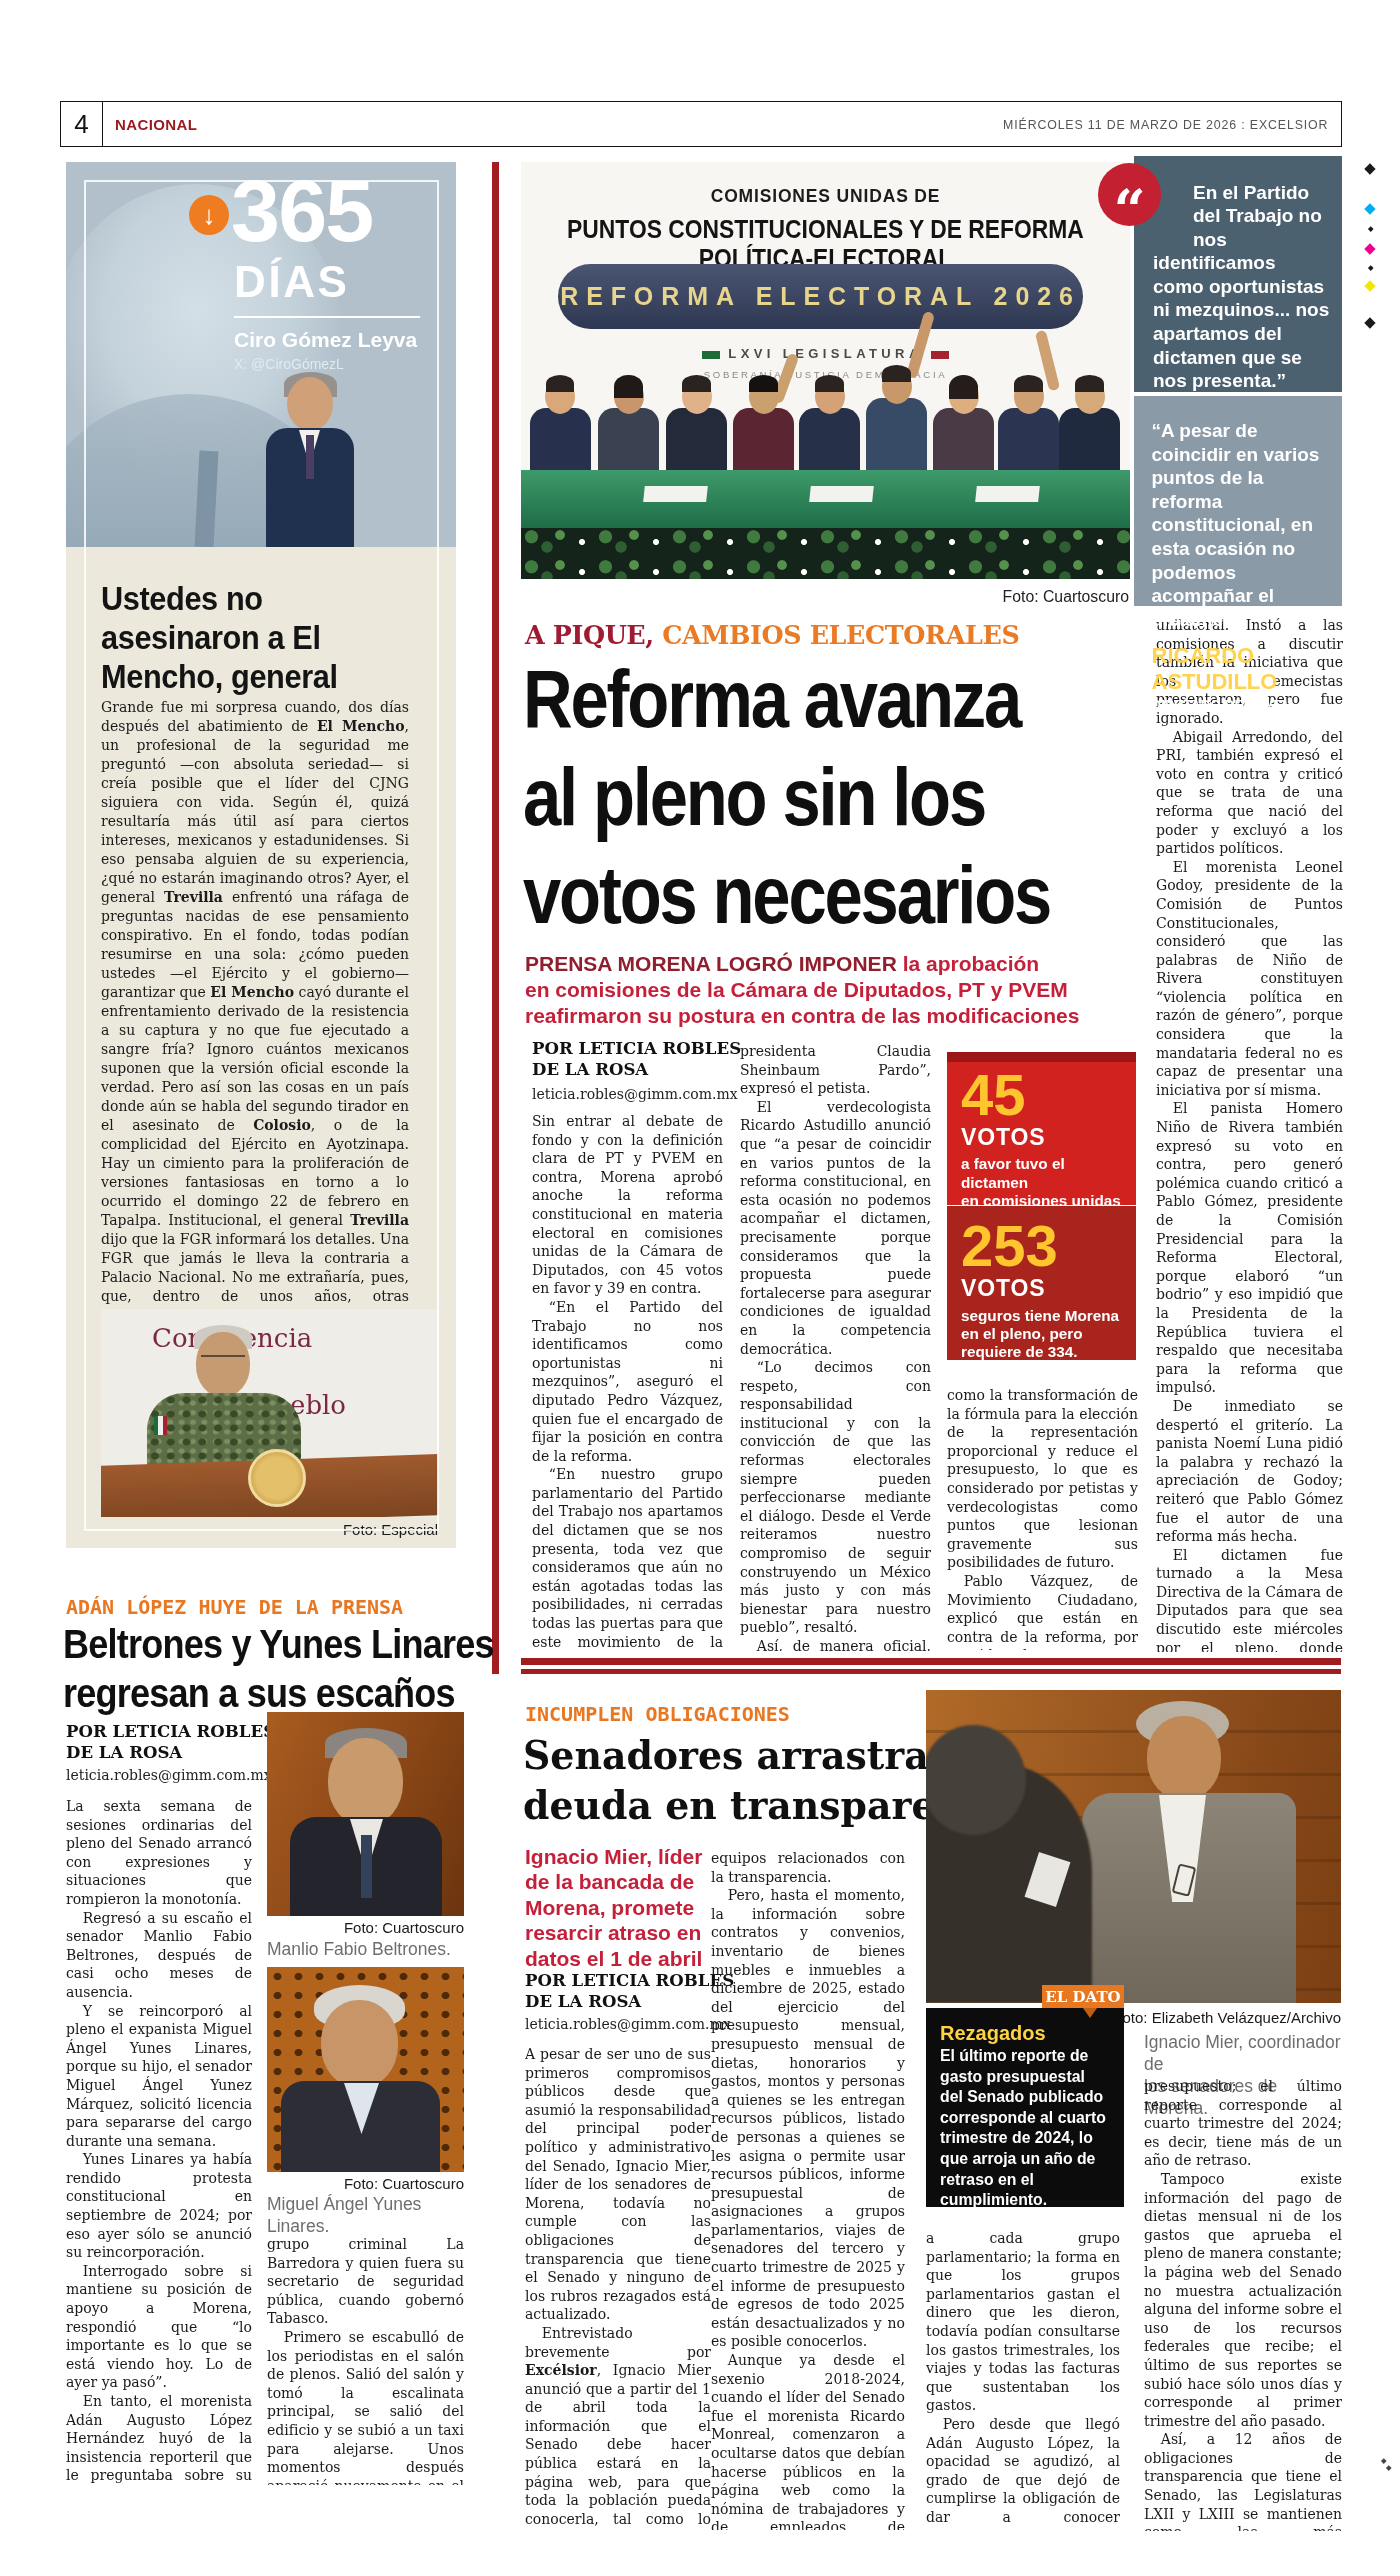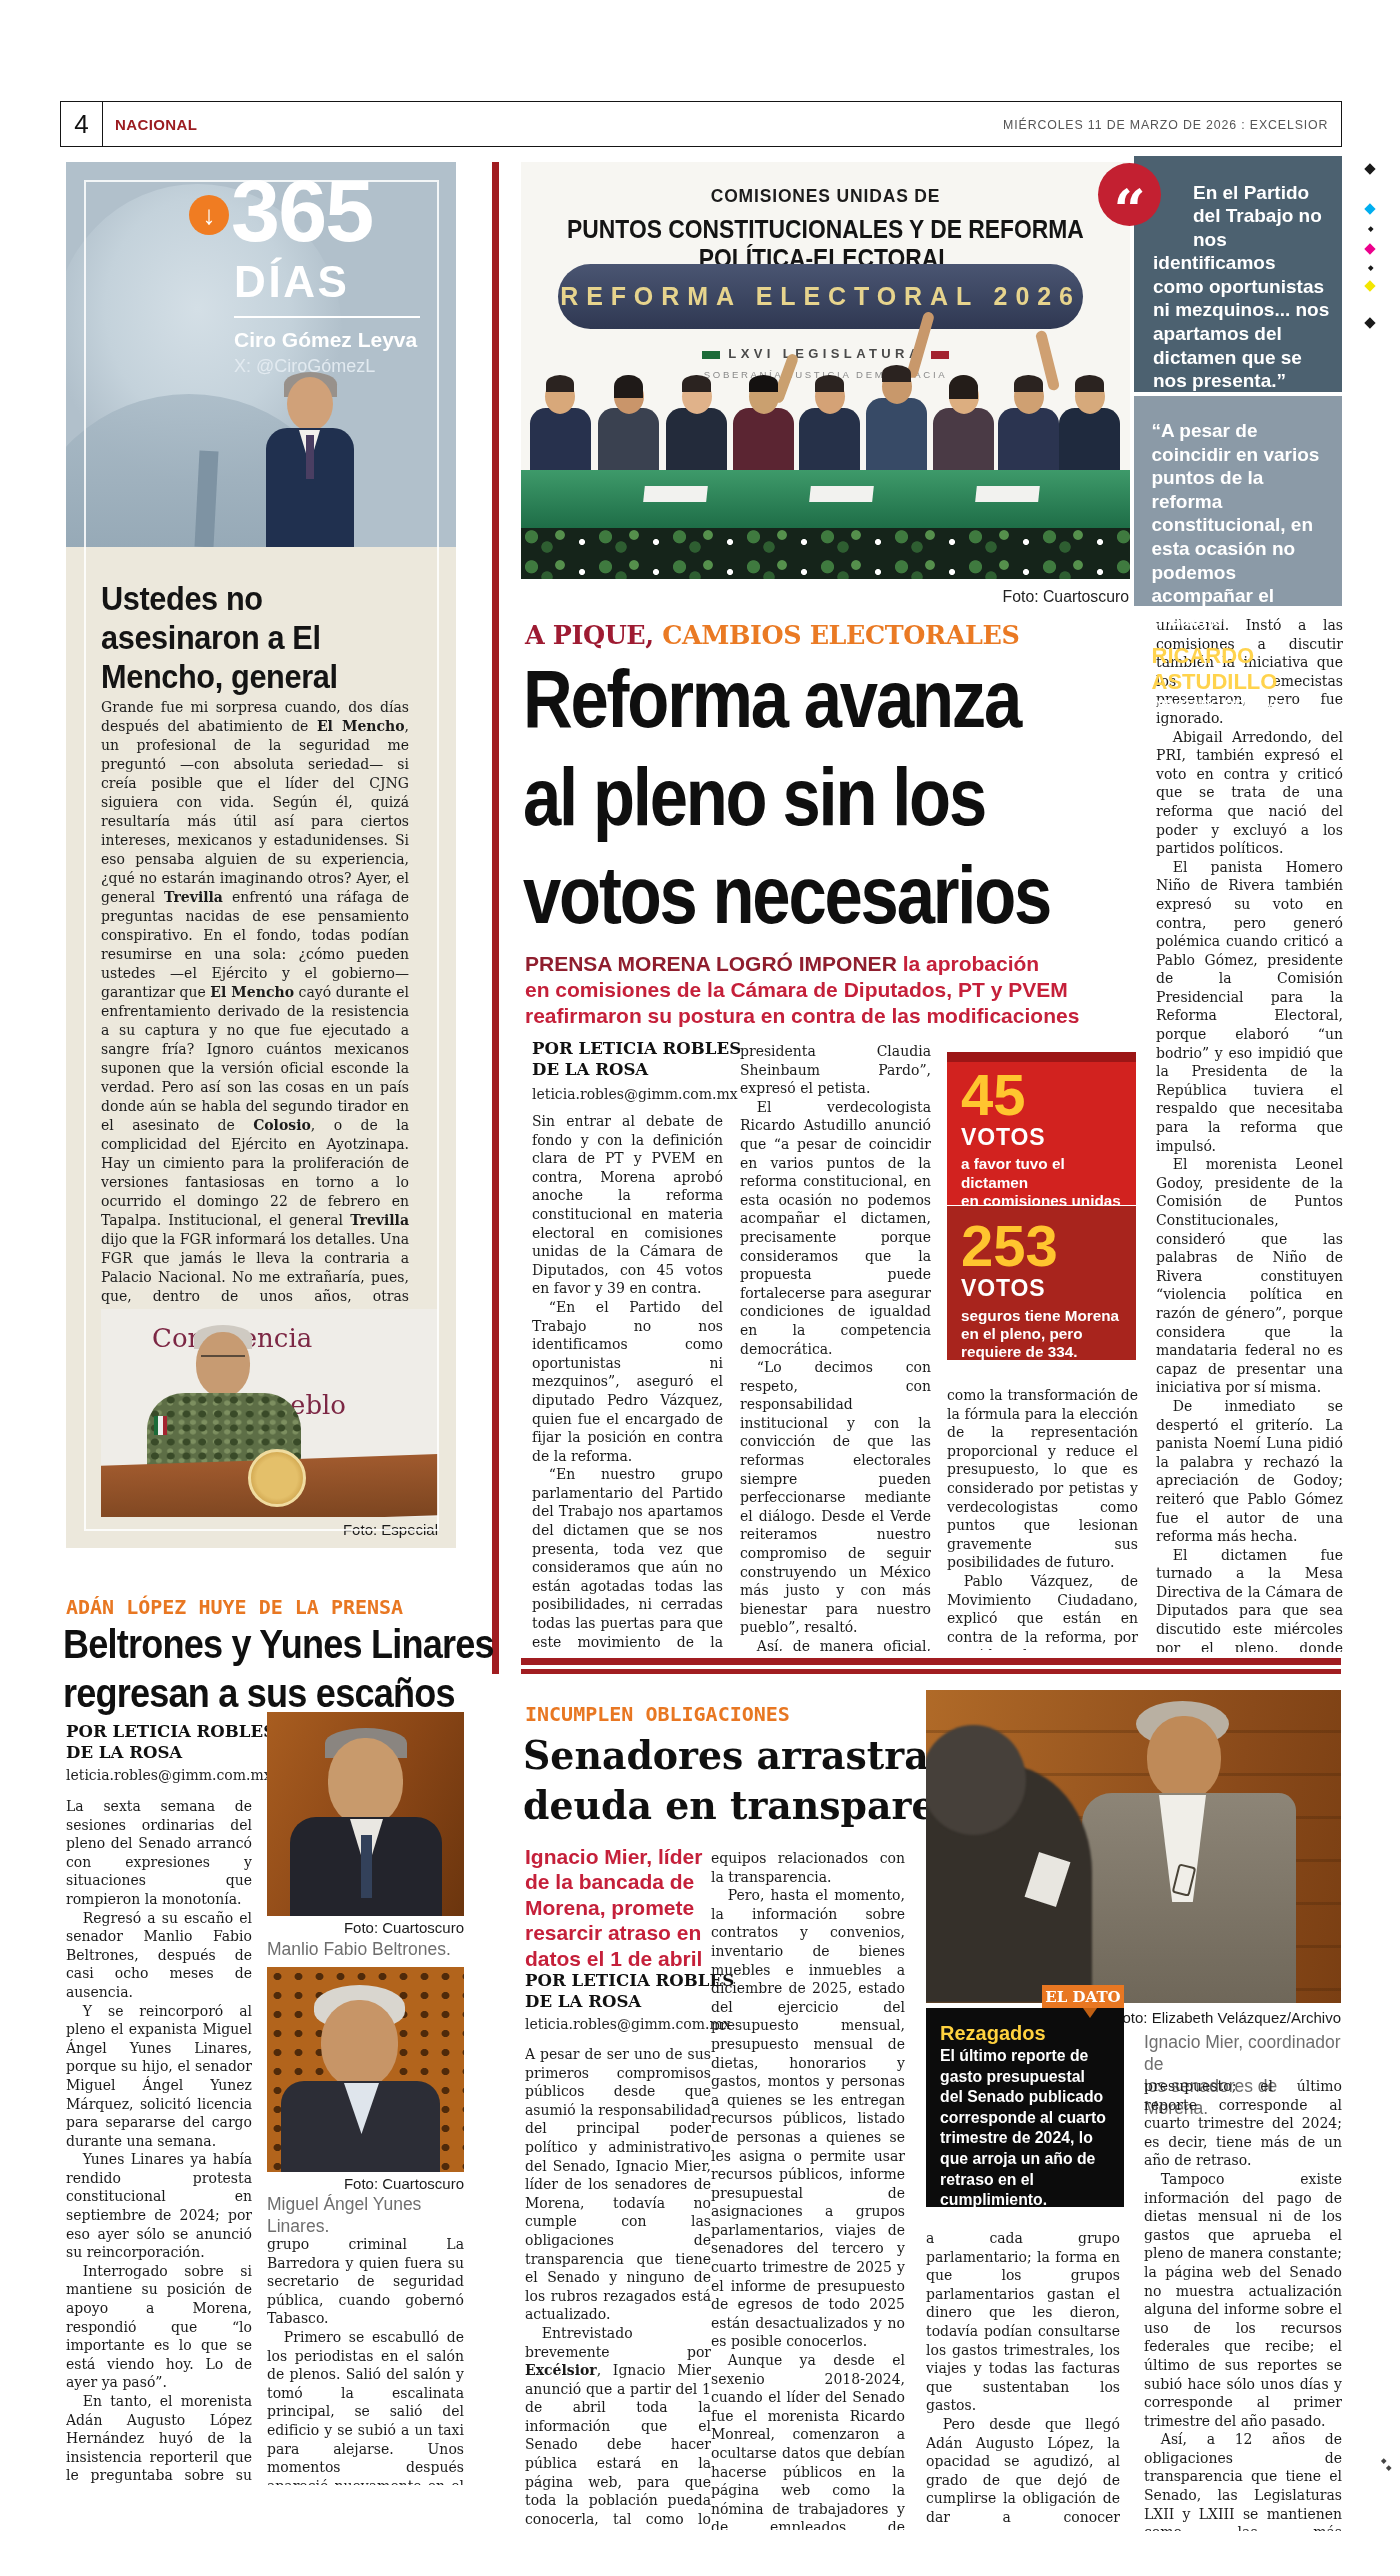--- a/index.html
+++ b/index.html
@@ -19,21 +19,21 @@
 #op-frame{position:absolute;inset:17.5px;border:2.6px solid rgba(255,255,255,.85);pointer-events:none;z-index:6}
 #op-head{position:absolute;left:0;top:0;width:100%;height:385px;background:#b1c0cb;overflow:hidden}
 #op-ghost-head{position:absolute;left:-13px;top:22px;width:289px;height:298px;border-radius:50%;background:radial-gradient(ellipse at 50% 42%,#d4dfe6 0%,#c4d2db 45%,rgba(196,210,219,0) 72%)}
 #op-ghost-body{position:absolute;left:-39px;top:232px;width:324px;height:166px;border-radius:55% 55% 0 0/100% 100% 0 0;background:linear-gradient(#a9bac6,#90a4b2);opacity:.85}
 #op-ghost-tie{position:absolute;left:131px;top:289px;width:19px;height:96px;background:#7e93a3;transform:rotate(3deg)}
 #op-badge{position:absolute;left:123px;top:33px;width:40px;height:40px;border-radius:50%;background:#f07c22;color:#fff;display:flex;align-items:center;justify-content:center;font-size:26px;font-weight:bold;z-index:3}
 #op-num{position:absolute;left:165px;top:5.3px;font-size:88px;line-height:1;font-weight:bold;color:#fff;letter-spacing:-1.8px;z-index:3}
 #op-word{position:absolute;left:168px;top:98px;font-size:44px;line-height:1;font-weight:bold;color:#fff;letter-spacing:2.6px;z-index:3}
 #op-rule{position:absolute;left:168px;top:154px;width:186px;height:1.8px;background:#fff;z-index:3}
 #op-author{position:absolute;left:168px;top:166px;font-size:21px;font-weight:bold;color:#fff;z-index:4}
-#op-handle{position:absolute;left:168px;top:194px;font-size:18px;color:#e2eaf0;z-index:4}
+#op-handle{position:absolute;left:168px;top:194px;font-size:14px;color:#e2eaf0;z-index:4}
 #op-portrait{position:absolute;left:200px;top:210px;width:88px;height:175px;z-index:2}
 #op-headline{position:absolute;left:35px;top:417px;font-size:33px;line-height:39px;font-weight:bold;color:#141414;letter-spacing:-0.4px;transform:scaleX(.93);transform-origin:0 0;white-space:pre-line}
 #op-body{position:absolute;left:35px;top:536px;width:308px;height:606px;font-family:"DejaVu Serif",serif;font-size:14px;line-height:19px;text-align:justify;color:#1b1b1b;overflow:hidden}
 #op-photo{position:absolute;left:35px;top:1147px;width:337px;height:208px;overflow:hidden;background:#efede8}
 #op-credit{position:absolute;left:35px;top:1359px;width:337px;text-align:right;font-size:15px;color:#1a1a1a}
 
 
 .tv-word{position:absolute;font-family:"DejaVu Serif",serif;font-size:26px;color:#7c2744}
 .tv-head{position:absolute;left:95px;top:23px;width:54px;height:65px;border-radius:48%;background:#c79b72}
 .tv-hair{position:absolute;left:93px;top:15.8px;width:58px;height:24.5px;border-radius:50% 50% 0 0;background:#cfcac2}
@@ -302,22 +302,22 @@
       <p class="ind">“Lo decimos con respeto, con responsabilidad institucional y con la convicción de que las reformas electorales siempre pueden perfeccionarse mediante el diálogo. Desde el Verde reiteramos nuestro compromiso de seguir construyendo un México más justo y con más bienestar para nuestro pueblo”, resaltó.</p>
       <p class="ind">Así, de manera oficial, los dos aliados políticos de Morena confirmaron su posición de rechazo a una reforma que incluye temas</p>
     </div>
   <div id="mcol3" class="bodycol">
       <p class="fp">como la transformación de la fórmula para la elección de la representación proporcional y reduce el presupuesto, lo que es considerado por petistas y verdecologistas como puntos que lesionan gravemente sus posibilidades de futuro.</p>
       <p class="ind">Pablo Vázquez, de Movimiento Ciudadano, explicó que están en contra de la reforma, por considerarla</p>
     </div>
   <div id="mcol4" class="bodycol">
       <p class="fp">unilateral. Instó a las comisiones a discutir también la iniciativa que los emecistas presentaron, pero fue ignorado.</p>
       <p class="ind">Abigail Arredondo, del PRI, también expresó el voto en contra y criticó que se trata de una reforma que nació del poder y excluyó a los partidos políticos.</p>
+      <p class="ind">El morenista Leonel Godoy, presidente de la Comisión de Puntos Constitucionales, consideró que las palabras de Niño de Rivera constituyen “violencia política en razón de género”, porque considera que la mandataria federal no es capaz de presentar una iniciativa por sí misma.</p>
       <p class="ind">El panista Homero Niño de Rivera también expresó su voto en contra, pero generó polémica cuando criticó a Pablo Gómez, presidente de la Comisión Presidencial para la Reforma Electoral, porque elaboró “un bodrio” y eso impidió que la Presidenta de la República tuviera el respaldo que necesitaba para la reforma que impulsó.</p>
-      <p class="ind">El morenista Leonel Godoy, presidente de la Comisión de Puntos Constitucionales, consideró que las palabras de Niño de Rivera constituyen “violencia política en razón de género”, porque considera que la mandataria federal no es capaz de presentar una iniciativa por sí misma.</p>
       <p class="ind">De inmediato se despertó el griterío. La panista Noemí Luna pidió la palabra y rechazó la apreciación de Godoy; reiteró que Pablo Gómez fue el autor de una reforma más hecha.</p>
       <p class="ind">El dictamen fue turnado a la Mesa Directiva de la Cámara de Diputados para que sea discutido este miércoles por el pleno, donde necesita la mayoría calificada, pero como PT y PVEM anunciaron el voto en contra, Morena no podrá avalarla, pues tiene 253 integrantes y necesita 334 votos, si acuden los 500 diputados; es decir, le faltan 81 votos.</p>
     </div>
 
   <div id="stat45" class="statbox">
     <div class="stat-strip"></div>
     <div class="stat-num">45</div>
     <div class="stat-unit">VOTOS</div>
     <div class="stat-desc">a favor tuvo el dictamen<br>en comisiones unidas de<br>la Cámara de Diputados.</div>
   </div>

